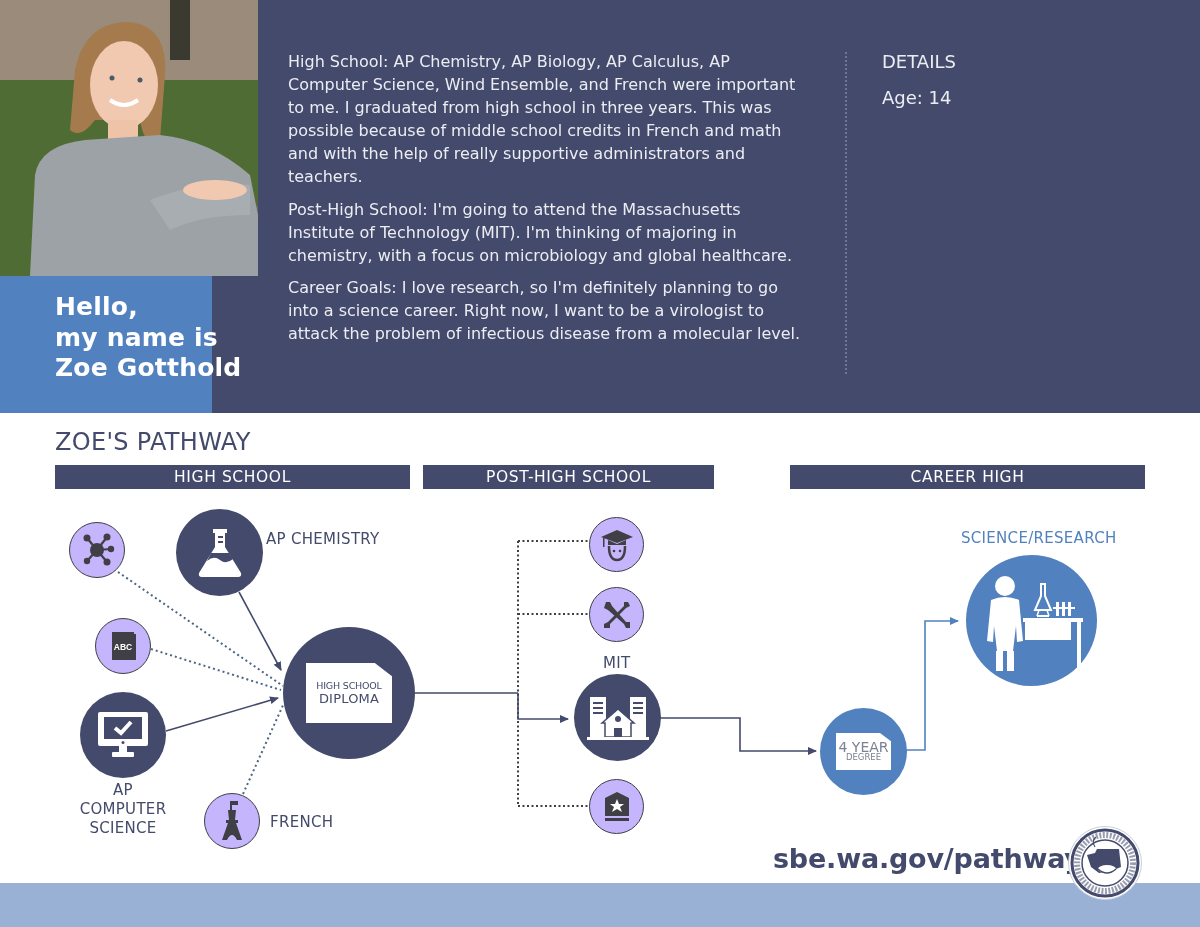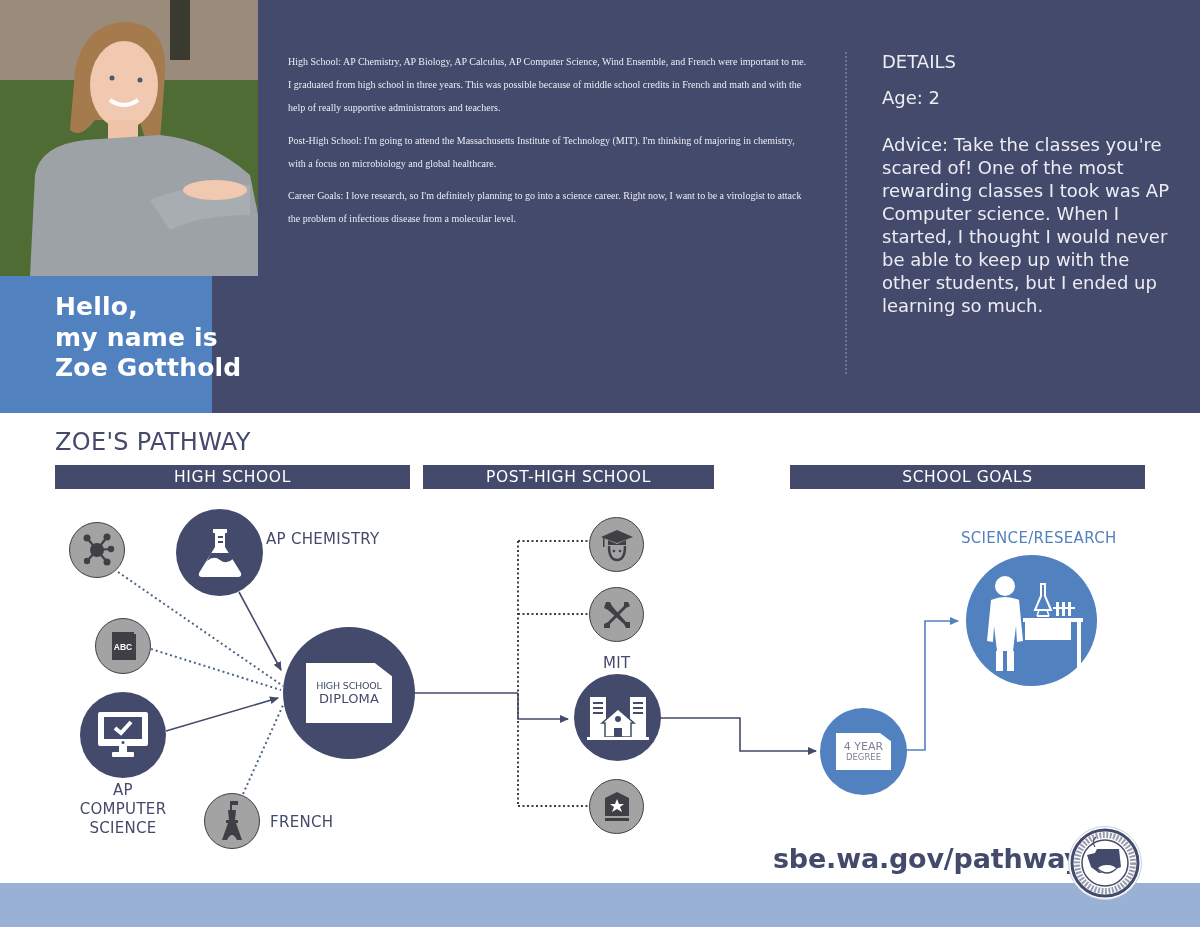--- a/index.html
+++ b/index.html
@@ -7,36 +7,36 @@
   body { position: relative; font-family: "DejaVu Sans", "Liberation Sans", sans-serif; color: #434a6b; }
 
   .top-band { position: absolute; left: 0; top: 0; width: 1200px; height: 413px; background: #434a6b; }
   .photo { position: absolute; left: 0; top: 0; width: 258px; height: 276px; overflow: hidden;
            background: linear-gradient(180deg, #8b7a68 0%, #a39583 25%, #5d7a3b 40%, #4f6e33 70%, #3d5a2a 100%); }
   .photo svg { position: absolute; left: 0; top: 0; }
   .hello-panel { position: absolute; left: 0; top: 276px; width: 212px; height: 137px; background: #5281c0; }
   .hello-text { position: absolute; left: 55px; top: 16px; color: #ffffff; font-weight: bold; font-size: 25px; line-height: 30.5px; letter-spacing: 0.2px; }
   .hello-text div { white-space: nowrap; }
 
-  .story { position: absolute; left: 288px; top: 50px; width: 520px; color: #ecedf3; font-size: 10px; line-height: 23px; font-family: Liberation Serif, serif; }
+  .story { position: absolute; left: 288px; top: 50px; width: 520px; color: #ecedf3; font-size: 16px; line-height: 23px; }
   .story p { margin-bottom: 9.5px; }
   .divider { position: absolute; left: 845px; top: 52px; height: 322px; border-left: 2px dotted #6d7697; }
   .details { position: absolute; left: 882px; top: 50px; width: 290px; color: #ecedf3; font-size: 18px; line-height: 23px; }
   .details .row { margin-bottom: 13px; }
   .details .advice { margin-top: 24px; }
 
   .pathway-title { position: absolute; left: 55px; top: 428px; font-size: 24px; color: #434a6b; letter-spacing: 0.3px; }
   .stage-bar { position: absolute; top: 465px; height: 24px; background: #434a6b; color: #ffffff; font-size: 15.5px;
                text-align: center; line-height: 24px; letter-spacing: 0.6px; }
 
   .diagram { position: absolute; left: 0; top: 0; width: 1200px; height: 927px; pointer-events: none; }
   .node { position: absolute; border-radius: 50%; display: flex; align-items: center; justify-content: center; }
   .node.dark { background: #434a6b; }
   .node.blue { background: #5281c0; }
-  .node.outline { background: #a3a3a3; border: 1.5px solid #3f3f45; }
+  .node.outline { background: #c4b5fd; border: 1.5px solid #3f3f45; }
   .label { position: absolute; font-size: 15px; color: #434a6b; letter-spacing: 0.3px; white-space: nowrap; }
   .label.center { text-align: center; line-height: 19px; }
   .label.blue { color: #5281c0; }
 
   .doc { position: absolute; background: #ffffff; color: #434a6b; display: flex; flex-direction: column;
          align-items: center; justify-content: center; clip-path: polygon(0 0, 80% 0, 100% 22%, 100% 100%, 0 100%); }
 
   .footer-url { position: absolute; left: 773px; top: 843px; font-size: 27px; font-weight: bold; color: #434a6b; letter-spacing: -0.2px; }
   .footer-band { position: absolute; left: 0; top: 883px; width: 1200px; height: 44px; background: #9ab1d6; }
   .seal { position: absolute; left: 1068px; top: 826px; width: 74px; height: 74px; border-radius: 50%; background: #ffffff;
@@ -81,28 +81,27 @@
 <div class="story">
   <p>High School: AP Chemistry, AP Biology, AP Calculus, AP Computer Science, Wind Ensemble, and French were important to me. I graduated from high school in three years. This was possible because of middle school credits in French and math and with the help of really supportive administrators and teachers.</p>
   <p>Post-High School:  I'm going to attend the Massachusetts Institute of Technology (MIT). I'm thinking of majoring in chemistry, with a focus on microbiology and global healthcare.</p>
   <p>Career Goals: I love research, so I'm definitely planning to go into a science career. Right now, I want to be a virologist to attack the problem of infectious disease from a molecular level.</p>
 </div>
 
 <div class="divider"></div>
 
 <div class="details">
   <div class="row">DETAILS</div>
-  <div class="row">Age: 2</div>
-  <div class="advice">Advice: Take the classes you're scared of! One of the most rewarding classes I took was AP Computer science. When I started, I thought I would never be able to keep up with the other students, but I ended up learning so much.</div>
+  <div class="row">Age: 14</div>
 </div>
 
 <div class="pathway-title">ZOE'S PATHWAY</div>
 <div class="stage-bar" style="left:55px; width:355px;">HIGH SCHOOL</div>
 <div class="stage-bar" style="left:423px; width:291px;">POST-HIGH SCHOOL</div>
-<div class="stage-bar" style="left:790px; width:355px;">SCHOOL GOALS</div>
+<div class="stage-bar" style="left:790px; width:355px;">CAREER HIGH</div>
 
 <svg class="diagram" width="1200" height="927" viewBox="0 0 1200 927">
   <defs>
     <marker id="arrNavy" markerWidth="10" markerHeight="10" refX="8" refY="4" orient="auto" markerUnits="userSpaceOnUse">
       <path d="M0,0 L9,4 L0,8 Z" fill="#434a6b"></path>
     </marker>
     <marker id="arrGray" markerWidth="10" markerHeight="10" refX="8" refY="4" orient="auto" markerUnits="userSpaceOnUse">
       <path d="M0,0 L9,4 L0,8 Z" fill="#434a6b"></path>
     </marker>
     <marker id="arrBlue" markerWidth="10" markerHeight="10" refX="8" refY="4" orient="auto" markerUnits="userSpaceOnUse">
@@ -238,21 +237,21 @@
 <div class="node outline" style="left:589px; top:779px; width:55px; height:55px;">
   <svg width="28" height="34" viewBox="0 0 28 34">
     <path d="M2 8 L14 2 L26 8 L26 26 L2 26 Z" fill="#3f3f45"></path>
     <path d="M14 9 L16 14 L21 14 L17 17 L19 22 L14 19 L9 22 L11 17 L7 14 L12 14 Z" fill="#ffffff"></path>
     <rect x="2" y="28" width="24" height="3" fill="#3f3f45"></rect>
   </svg>
 </div>
 
 <div class="node blue" style="left:820px; top:708px; width:87px; height:87px;">
   <div class="doc" style="width:55px; height:37px; color:#7c8294;">
-    <div style="font-size:11px; line-height:10px;">4 YEAR</div>
+    <div style="font-size:14px; line-height:10px;">4 YEAR</div>
     <div style="font-size:8.5px; line-height:10px;">DEGREE</div>
   </div>
 </div>
 
 <div class="label blue" style="left:961px; top:529px;">SCIENCE/RESEARCH</div>
 <div class="node blue" style="left:966px; top:555px; width:131px; height:131px;">
   <svg width="110" height="110" viewBox="0 0 110 110">
     <circle cx="28" cy="20" r="10" fill="#ffffff"></circle>
     <path d="M14 34 Q28 28 42 34 L46 75 L40 76 L39 60 L36 85 L20 85 L17 60 L16 76 L10 75 Z" fill="#ffffff"></path>
     <rect x="19" y="85" width="7" height="20" fill="#ffffff"></rect>

